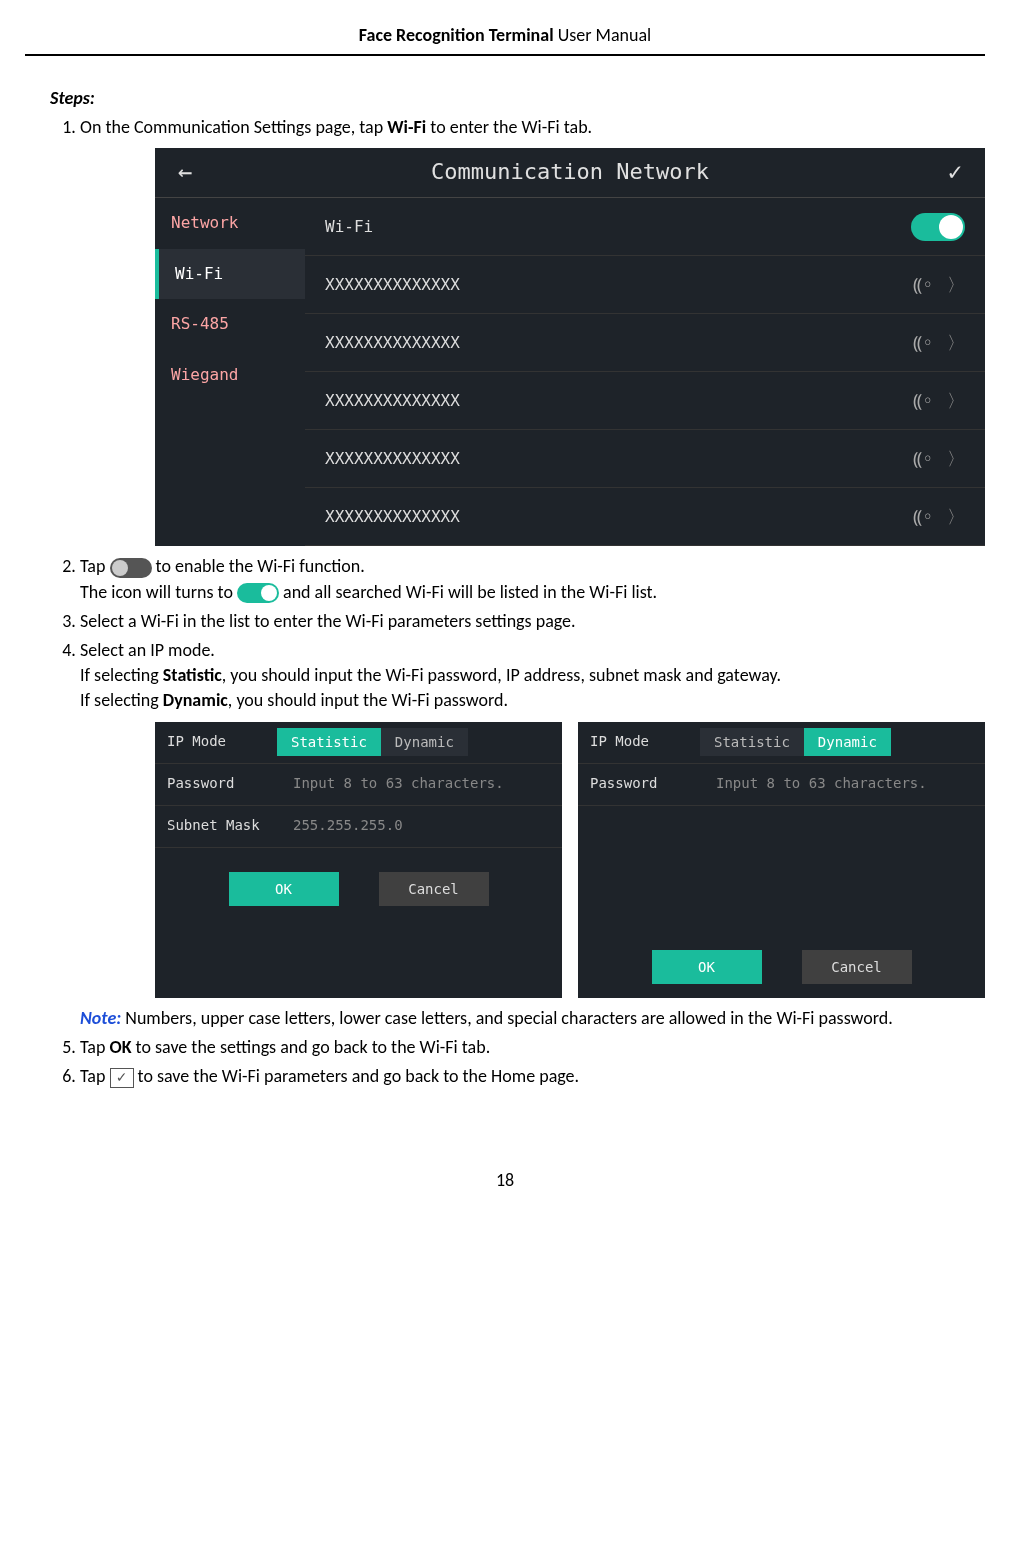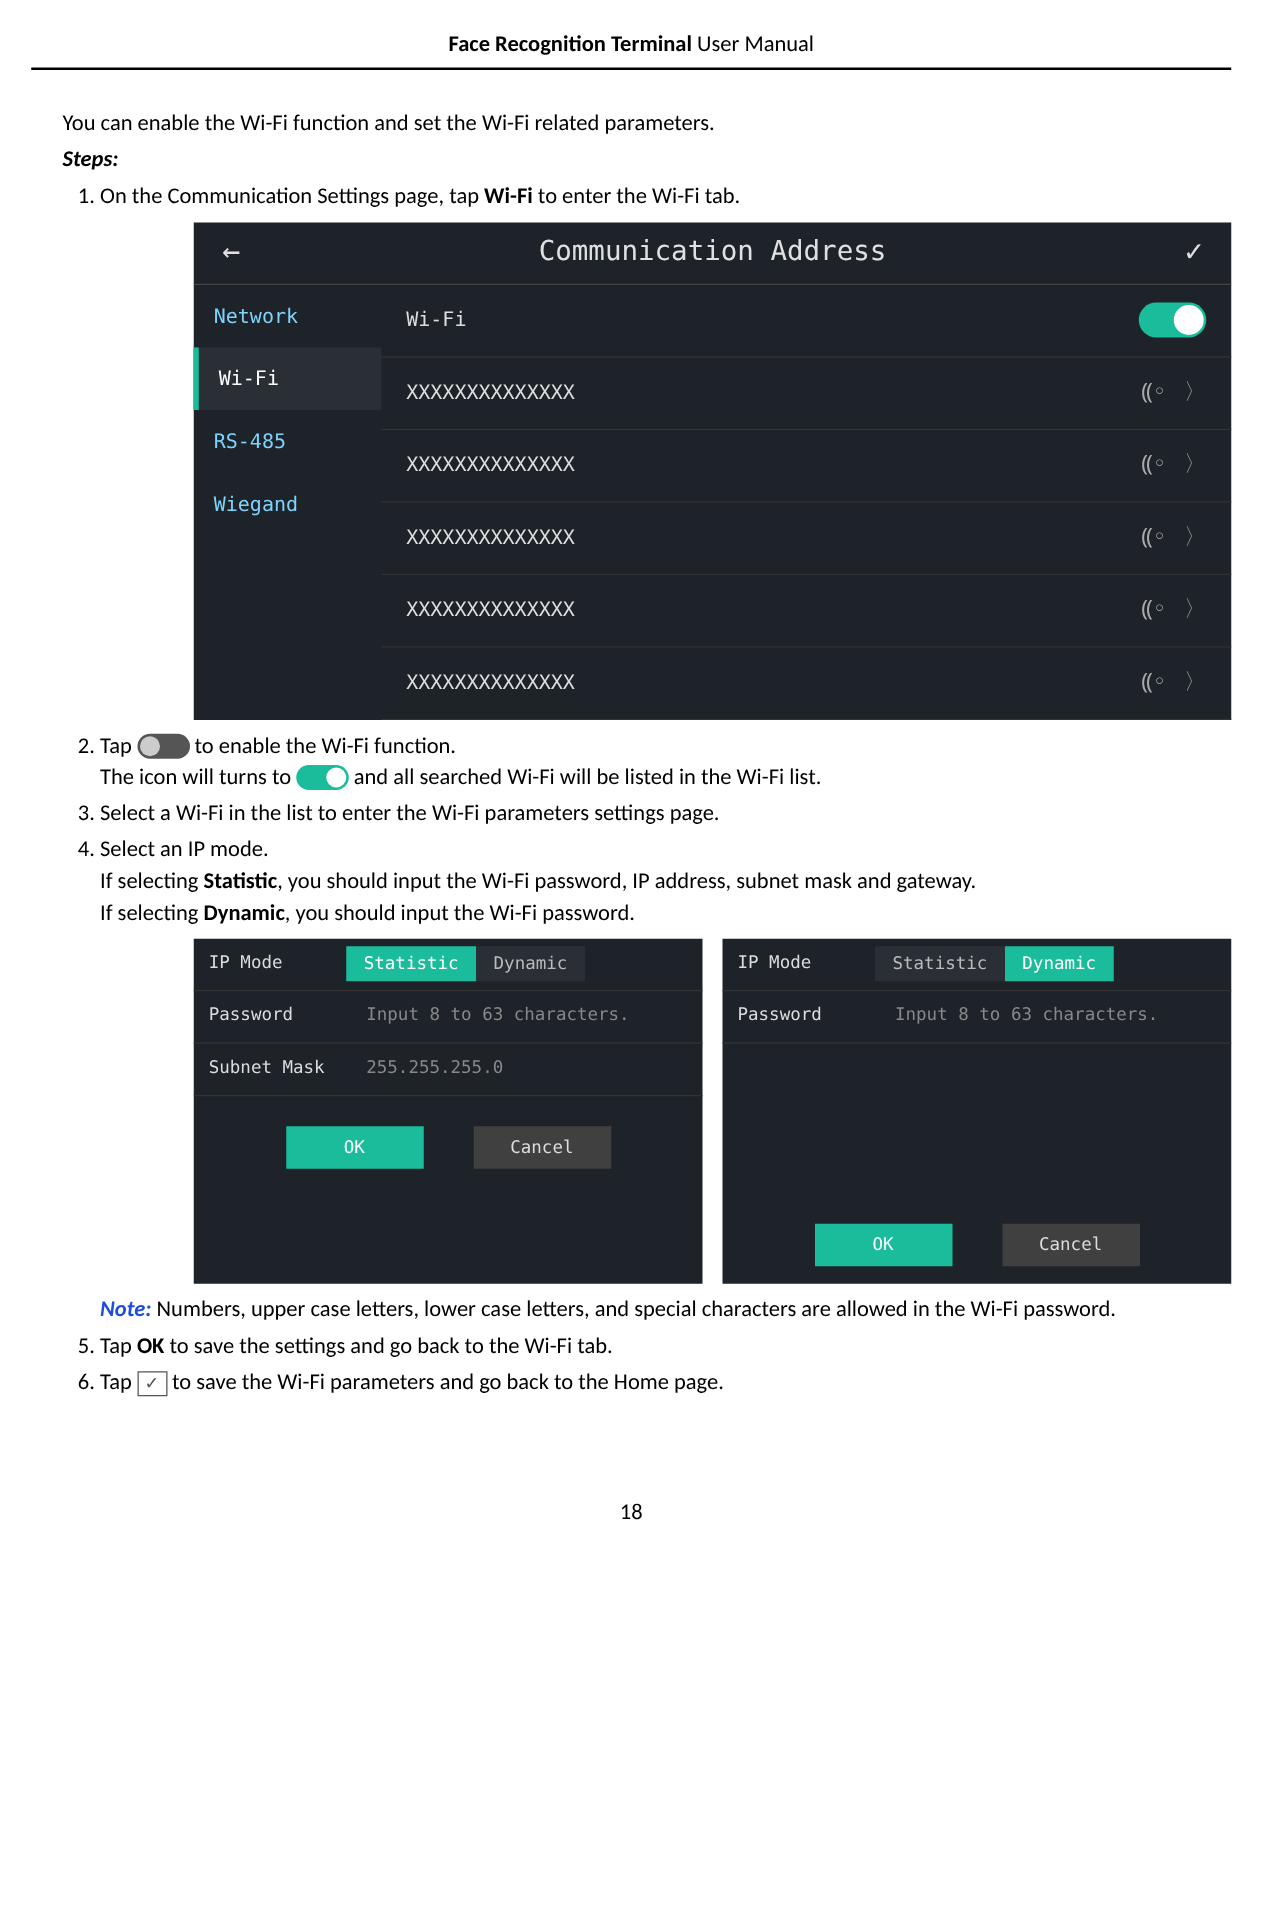--- a/index.html
+++ b/index.html
@@ -15,21 +15,21 @@
   .page-num { text-align: center; margin-top: 80px; }
 
   
   .device-ui { background: #1e2329; color: #e0e0e0; width: 830px; margin: 8px auto 8px 75px; font-family: "SimSun", monospace; font-size: 16px; }
   .device-header { display: flex; align-items: center; height: 50px; border-bottom: 1px solid #444; }
   .device-header .back { width: 60px; text-align: center; font-size: 24px; }
   .device-header .ttl { flex: 1; text-align: center; font-size: 22px; }
   .device-header .chk { width: 60px; text-align: center; font-size: 24px; }
   .device-body { display: flex; }
   .sidebar { width: 150px; }
-  .sidebar-item { padding: 14px 16px; color: #7dd3fc; }
+  .sidebar-item { padding: 14px 16px; color: #fca5a5; }
   .sidebar-item.active { color: #fff; border-left: 4px solid #1abc9c; background: #2a2f36; }
   .main-list { flex: 1; }
   .wifi-row { display: flex; align-items: center; height: 58px; border-bottom: 1px solid #333; padding: 0 20px; }
   .wifi-row .label { flex: 1; color: #ddd; }
   .wifi-row .toggle-on { width: 54px; height: 28px; background: #1abc9c; border-radius: 14px; position: relative; }
   .wifi-row .toggle-on::after { content: ""; position: absolute; right: 2px; top: 2px; width: 24px; height: 24px; background: #fff; border-radius: 50%; }
   .wifi-row .wifi-glyph { color: #aaa; margin-right: 14px; font-size: 18px; }
   .wifi-row .chevron { color: #888; font-size: 18px; }
 
   
@@ -57,33 +57,32 @@
   .justify { text-align: justify; }
 </style>
 </head>
 <body>
 
 <div class="header">
   <span class="title-bold">Face Recognition Terminal</span><span>  User Manual</span>
 </div>
 
 <div class="content">
-  <p>You can enable the Wi-Fi function and set the Wi-Fi related parameters.</p>
   <p class="steps-label">Steps:</p>
 
   <ol class="steps">
 
     <li>
       <span>On the Communication Settings page, tap </span><span class="bold">Wi-Fi</span><span> to enter the Wi-Fi tab.</span>
 
       
       <div class="device-ui">
         <div class="device-header">
           <div class="back">←</div>
-          <div class="ttl">Communication Address</div>
+          <div class="ttl">Communication Network</div>
           <div class="chk">✓</div>
         </div>
         <div class="device-body">
           <div class="sidebar">
             <div class="sidebar-item">Network</div>
             <div class="sidebar-item active">Wi-Fi</div>
             <div class="sidebar-item">RS-485</div>
             <div class="sidebar-item">Wiegand</div>
           </div>
           <div class="main-list">

